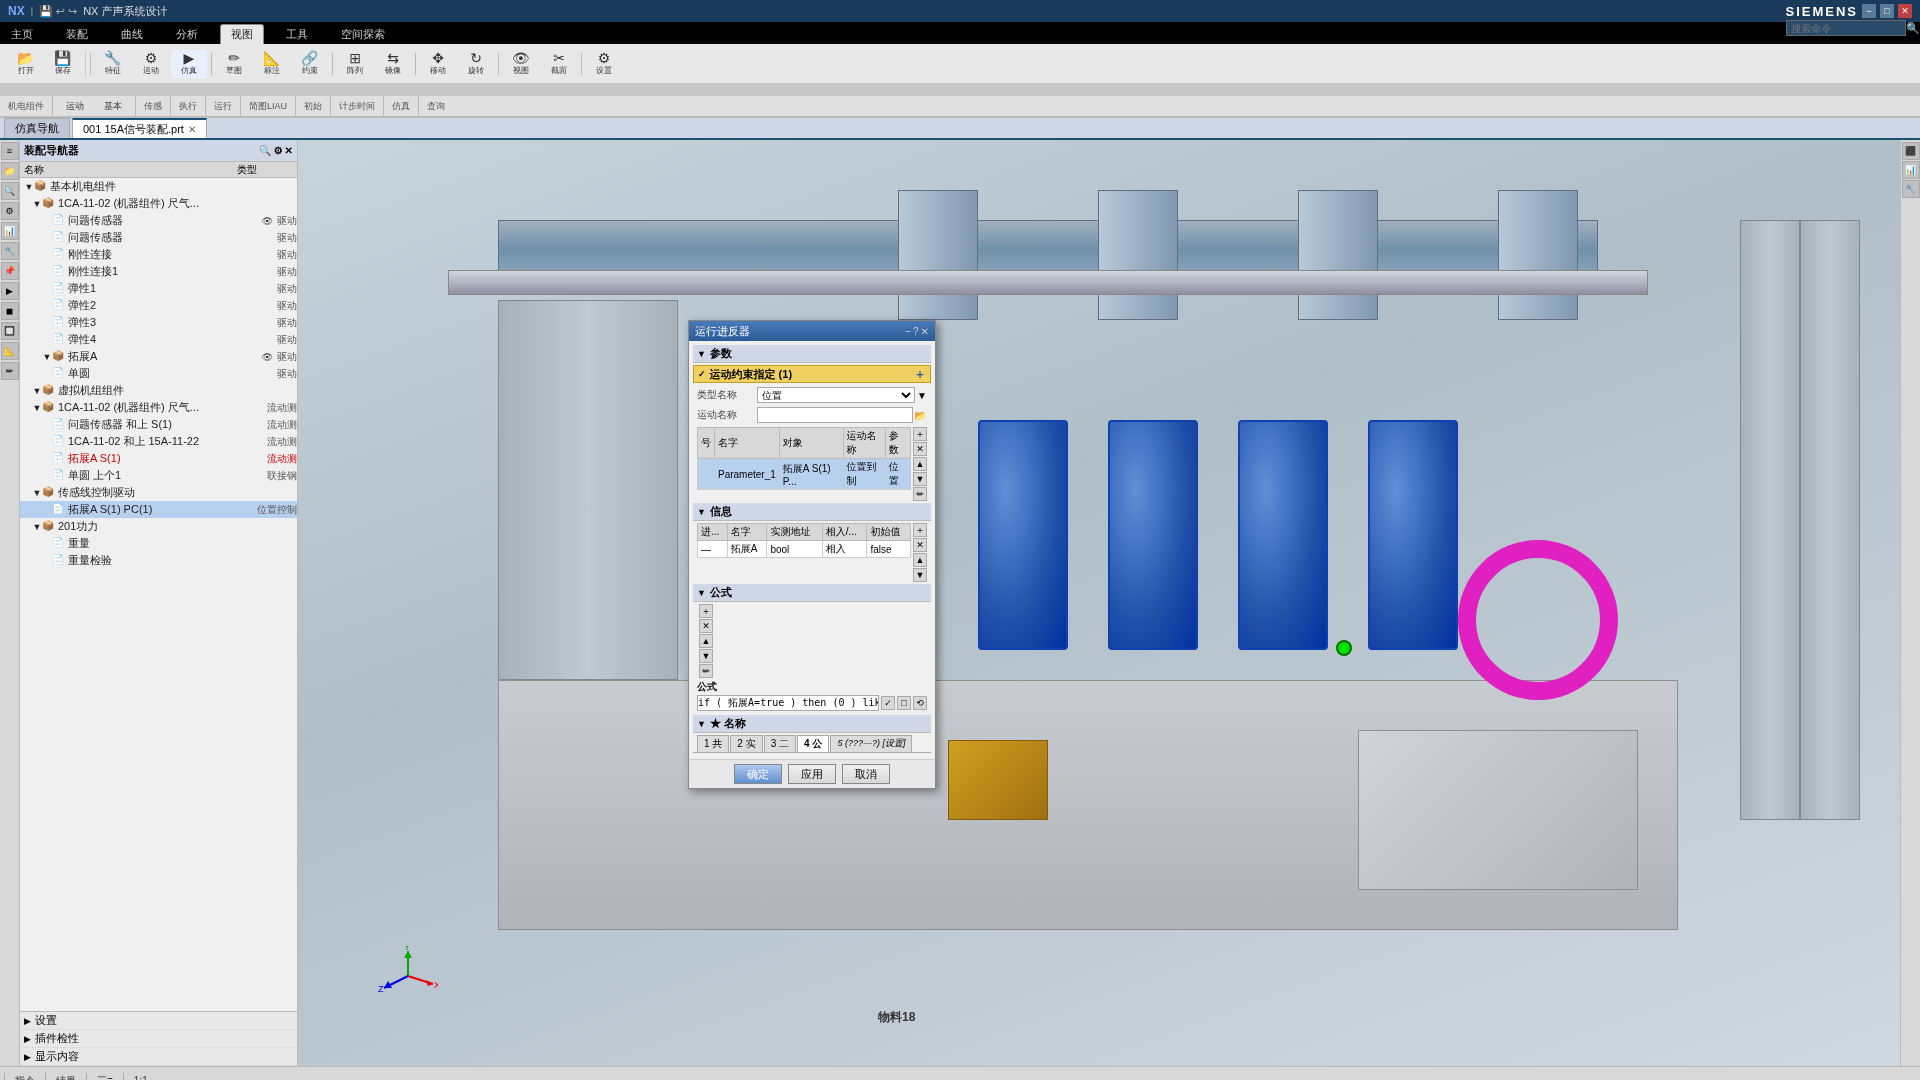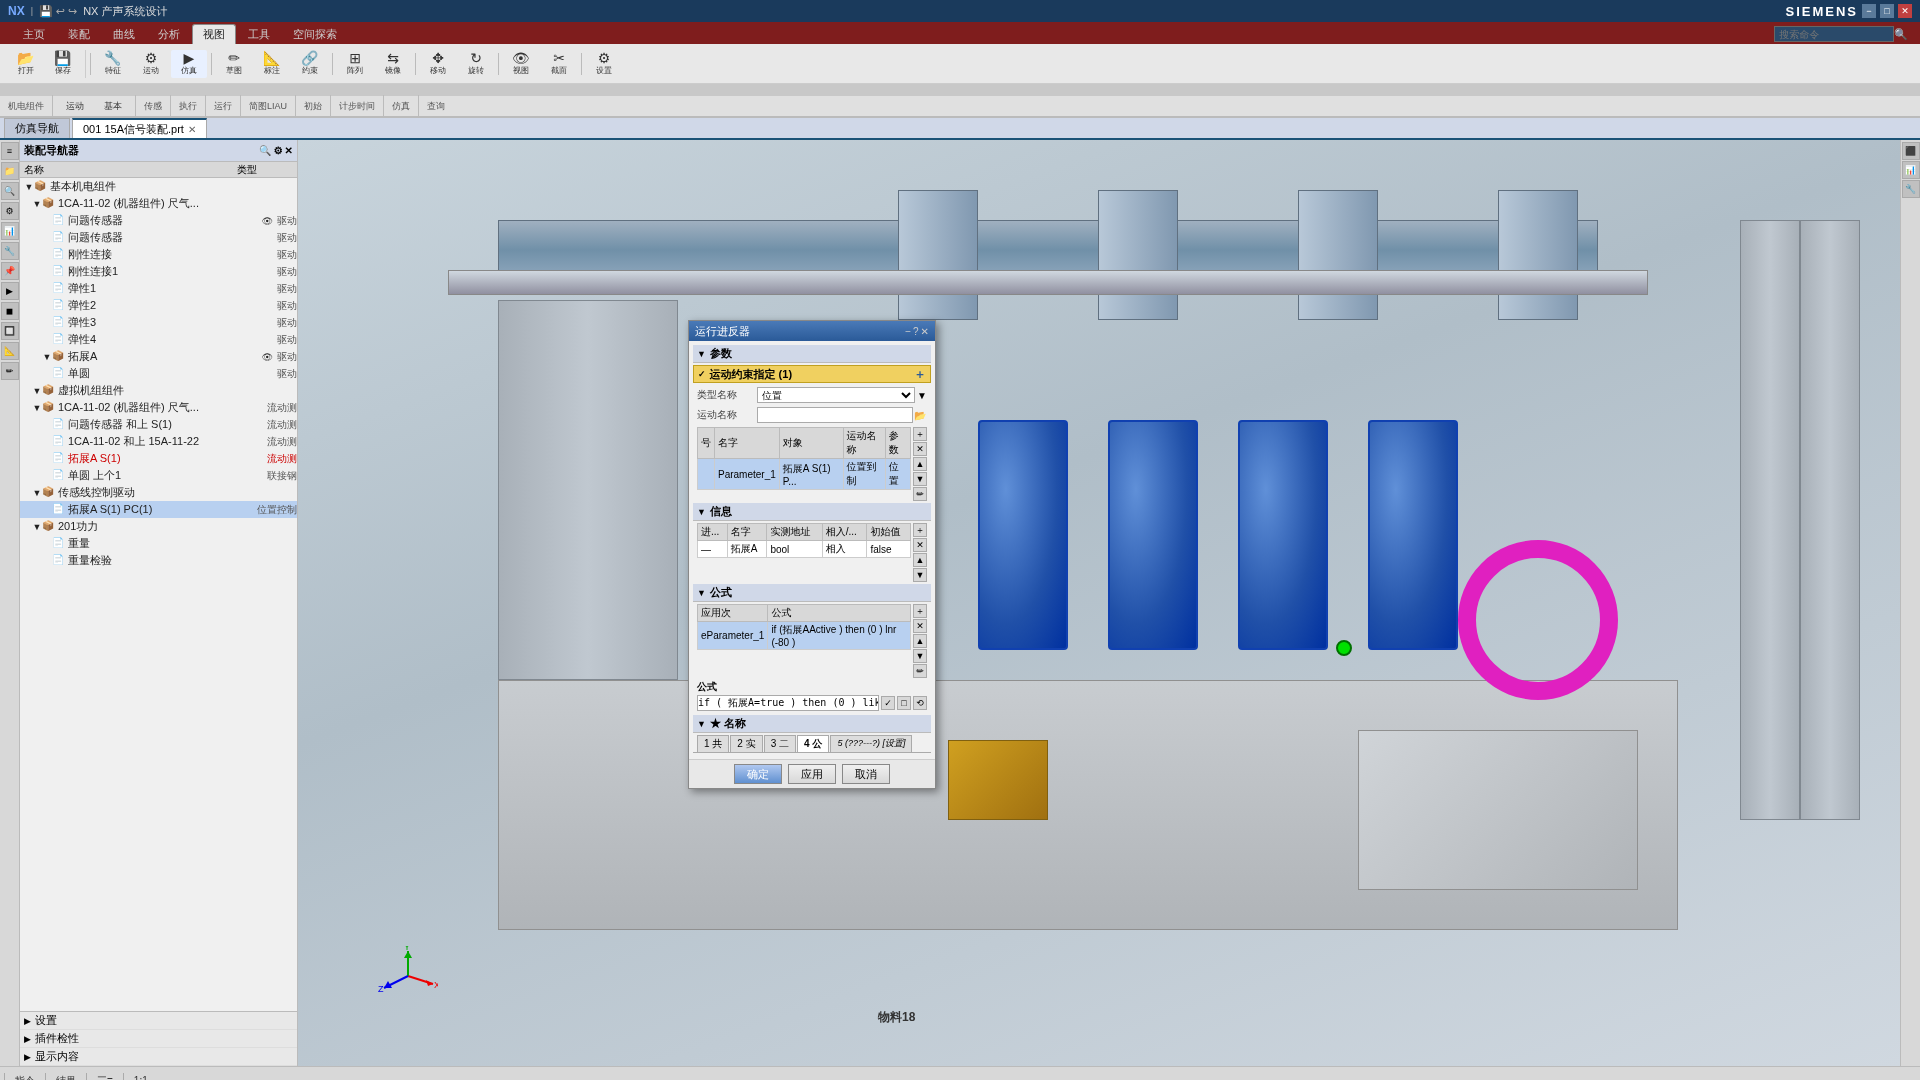--- a/index.html
+++ b/index.html
@@ -380,44 +380,44 @@
       position: absolute;
       bottom: 60px;
       left: 80px;
       width: 60px;
       height: 60px;
     }
 
     
     #ribbon-tabs {
       display: flex;
-      background: #7f1d1d;
+      background: #000000;
       height: 22px;
       align-items: flex-end;
-      padding: 0 12px;
-      gap: 1px;
+      padding: 0 0;
+      gap: 11px;
     }
     .ribbon-tab {
       padding: 2px 10px;
       font-size: 11px;
       color: #ccc;
       cursor: pointer;
       height: 20px;
       display: flex; align-items: center;
       border-top-left-radius: 3px;
       border-top-right-radius: 3px;
       border: 1px solid transparent;
       border-bottom: none;
     }
     .ribbon-tab.active { background: #e8e8e8; color: #222; border-color: #888; }
     .ribbon-search {
       margin-left: auto;
       display: flex;
       align-items: center;
-      margin-bottom: 2px;
+      margin-bottom: 8px;
     }
     .ribbon-search input {
       width: 120px; height: 16px;
       border: 1px solid #aaa;
       background: #fff;
       font-size: 10px;
       padding: 0 3px;
     }
     .tb-btn-group {
       display: flex;
@@ -919,34 +919,20 @@
             <div class="dlg-icon-btn">▲</div>
             <div class="dlg-icon-btn">▼</div>
           </div>
         </div>
 
         <div class="section-header" style="margin-top:2px;">
           <span class="section-expand">▼</span>
           <span>公式</span>
         </div>
         <div style="display:flex;align-items:flex-start;padding:0 4px;">
-          <table class="dlg-table" style="width:220px;">
-            <thead>
-              <tr>
-                <th>应用次</th>
-                <th>公式</th>
-              </tr>
-            </thead>
-            <tbody>
-              <tr class="row-selected">
-                <td>eParameter_1</td>
-                <td>if (拓展AActive ) then (0 ) lnr (-80 )</td>
-              </tr>
-            </tbody>
-          </table>
           <div class="dlg-btn-col">
             <div class="dlg-icon-btn">＋</div>
             <div class="dlg-icon-btn">✕</div>
             <div class="dlg-icon-btn">▲</div>
             <div class="dlg-icon-btn">▼</div>
             <div class="dlg-icon-btn">✏</div>
           </div>
         </div>
 
         <div style="padding:2px 4px;">

